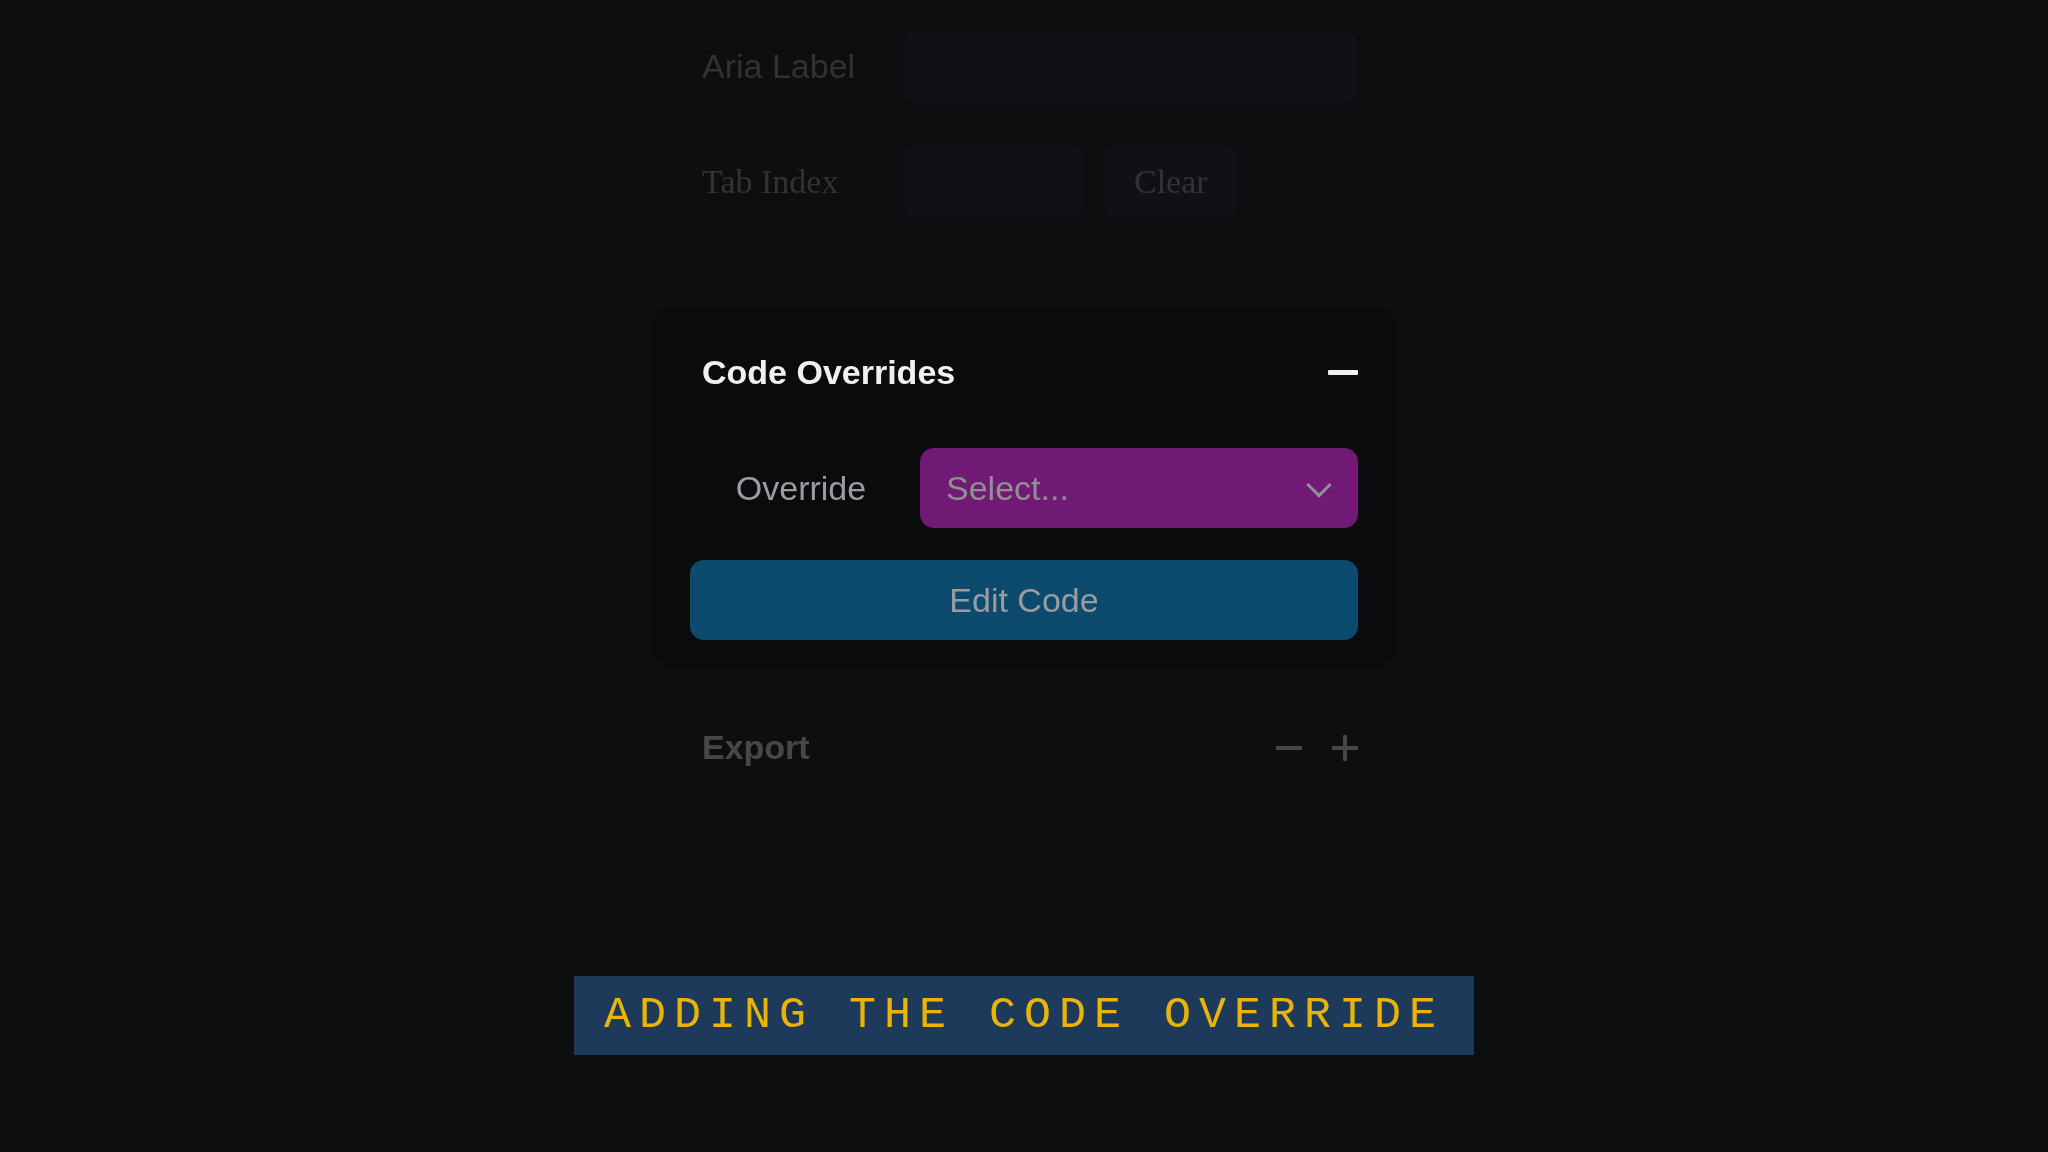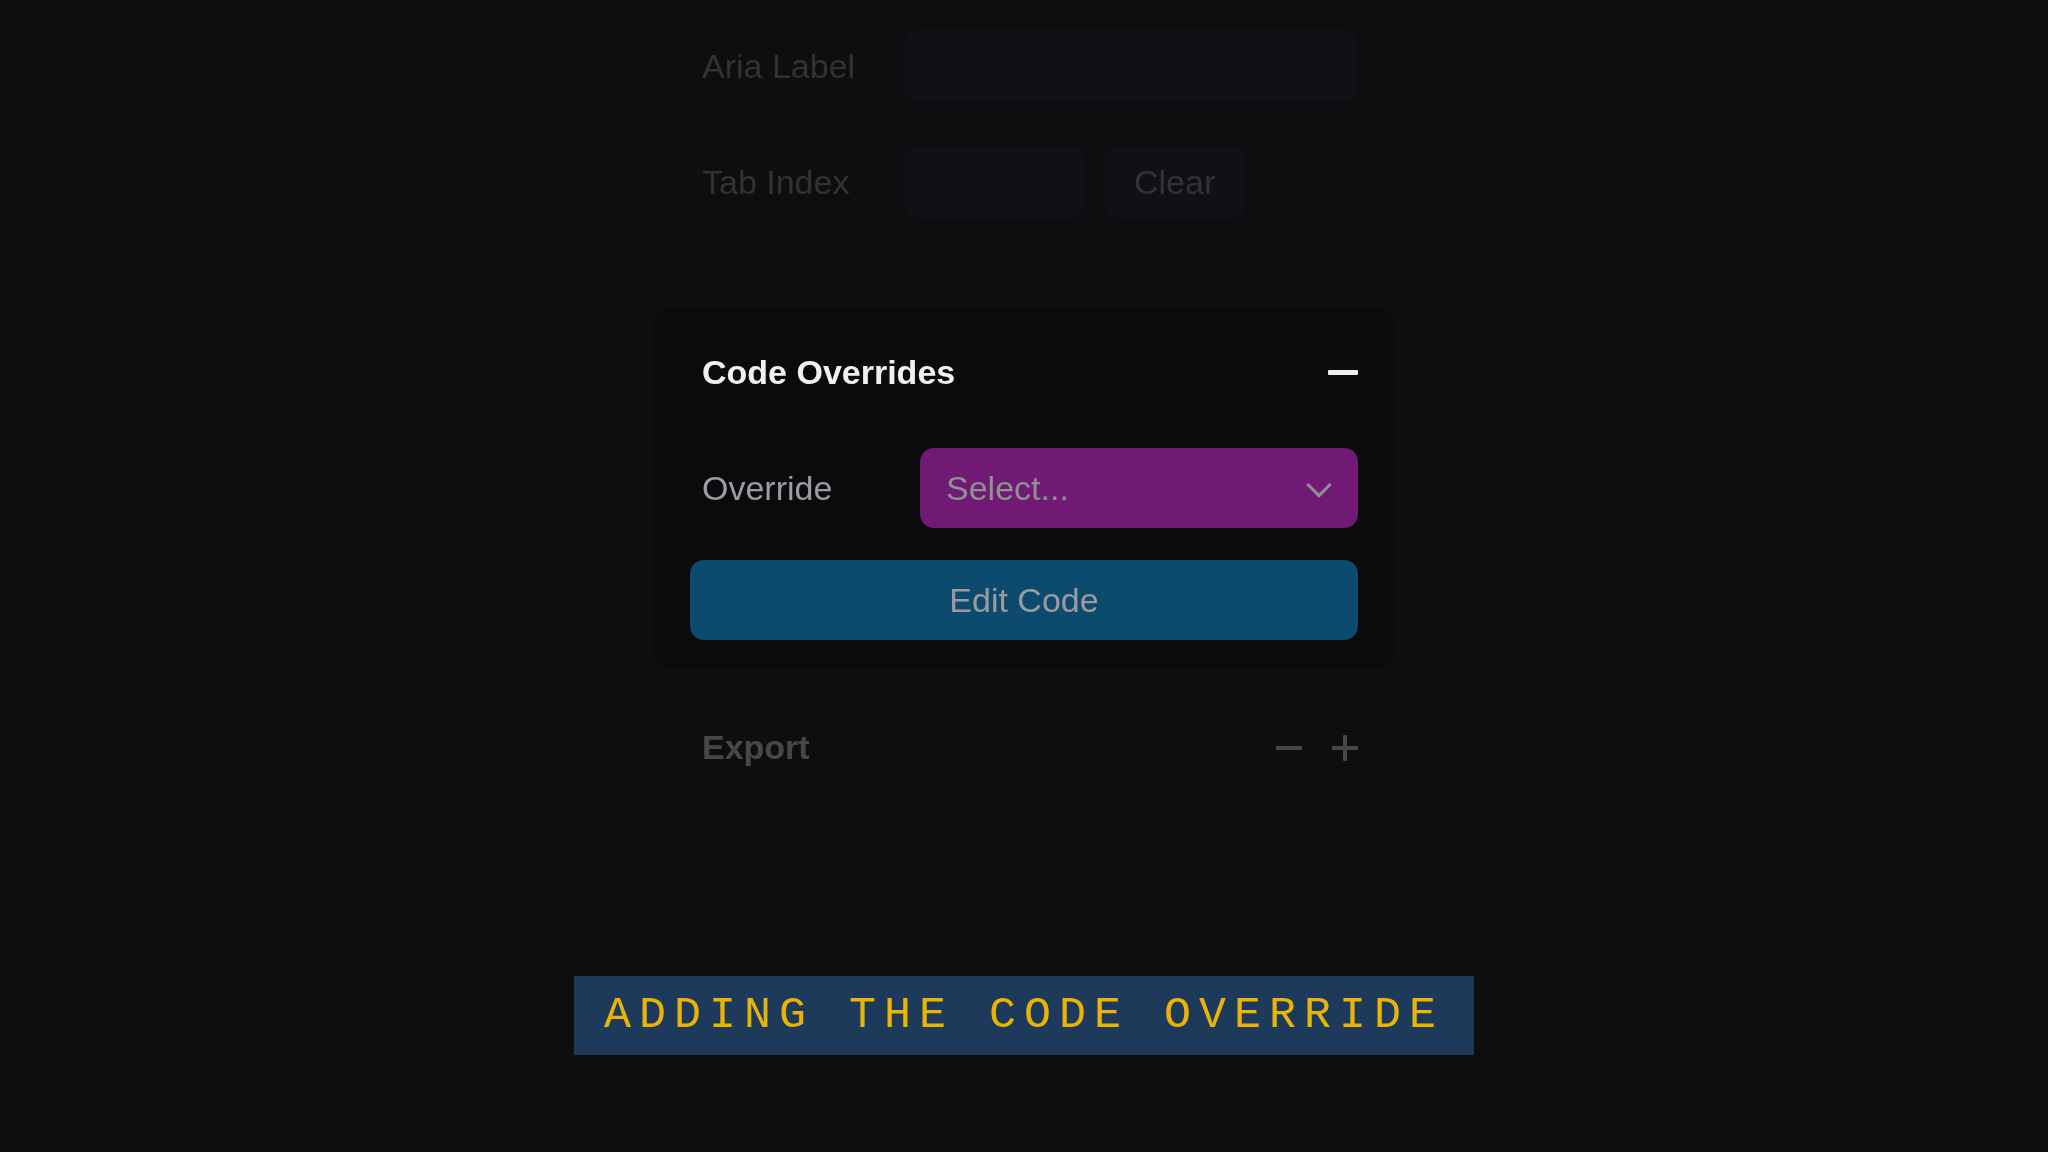--- a/index.html
+++ b/index.html
@@ -57,20 +57,21 @@
       color: #d0d1d4;
       font-size: 31px;
       margin-right: 36px;
     }
     
     .tab-index-row {
       display: flex;
       align-items: center;
       gap: 20px;
       padding: 14px 0;
+      font-family: Liberation Serif, serif;
     }
     
     .small-input {
       width: 180px;
       height: 72px;
       background: #1c1d21;
       border-radius: 14px;
     }
     
     .clear-btn {
@@ -271,21 +272,21 @@
     </div>
   </div>
 
   <div class="highlighted-section">
     <div class="section-header">
       <div class="section-title">Code Overrides</div>
       <div class="minus-icon"></div>
     </div>
 
 
-    <div class="override-field-row" style="margin-top:8px;">
+    <div class="override-field-row" style="margin-top:8px;text-align:center;">
       <div class="override-label">Override</div>
       <div class="dropdown dropdown-dim">
         <span class="dropdown-text dropdown-text-dim">Select...</span>
         <span class="chevron-down"></span>
       </div>
     </div>
 
     <div class="edit-code-btn">
       <span>Edit Code</span>
     </div>

